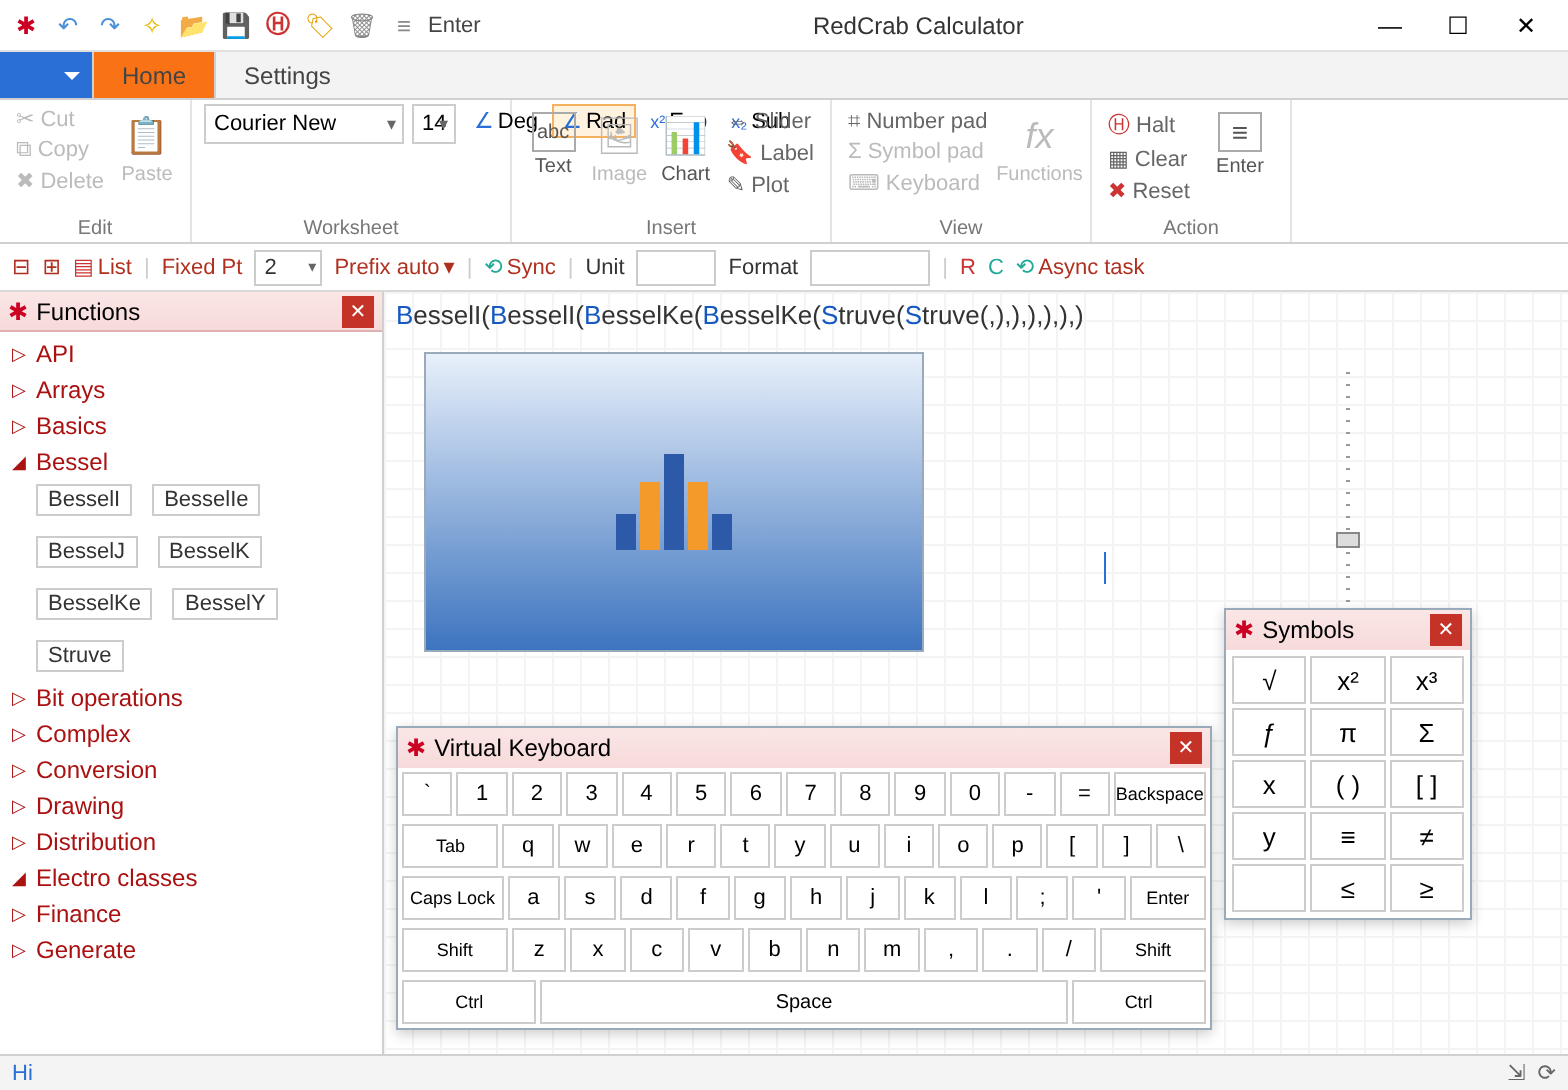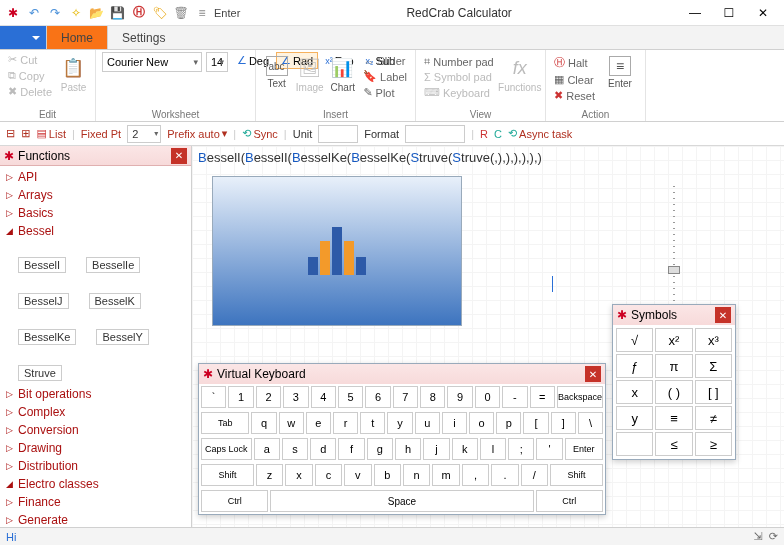--- a/index.html
+++ b/index.html
@@ -45,21 +45,21 @@
 
 
 .main { display: flex; height: calc(545px - 26px - 24px - 72px - 24px - 18px); }
 .sidebar { width: 192px; background: #fff; border-right: 1px solid #d0d0d0; display: flex; flex-direction: column; }
 .sidehead { height: 20px; background: linear-gradient(#fbe6e6,#f7dada); border-bottom: 1px solid #e0b0b0; display: flex; align-items: center; padding: 0 4px; font-size: 12px; }
 .sidehead .crab { color: #c02; margin-right: 4px; }
 .sidehead .close { margin-left: auto; width: 16px; height: 16px; background: #c53228; color: #fff; display: flex; align-items: center; justify-content: center; font-size: 10px; cursor: pointer; }
 .tree { flex: 1; overflow: auto; padding: 2px 4px; }
 .tree-item { display: flex; align-items: center; gap: 4px; padding: 2px 2px; font-size: 12px; color: #a11; cursor: pointer; }
 .tree-item .arr { font-size: 9px; color: #a11; width: 8px; }
-.tree-leaves { padding: 2px 0 4px 14px; display: flex; flex-wrap: wrap; gap: 20px; margin-top: 15px; }
+.tree-leaves { padding: 2px 0 4px 14px; display: flex; flex-wrap: wrap; gap: 10px; }
 .leaf { border: 1px solid #ccc; background: #fff; padding: 1px 5px; font-size: 11px; color: #333; cursor: pointer; }
 
 .canvas { flex: 1; position: relative; background-image: linear-gradient(#f4f4f4 1px, transparent 1px), linear-gradient(90deg, #f4f4f4 1px, transparent 1px); background-size: 14px 14px; }
 .formula { position: absolute; top: 4px; left: 6px; font-family: "Courier New", monospace; font-size: 13px; color: #333; }
 .formula .cap { color: #1558c0; }
 .chartbox { position: absolute; top: 30px; left: 20px; width: 250px; height: 150px; background: linear-gradient(#e8f0fa,#3d74bf); border: 1px solid #9ab; display: flex; align-items: center; justify-content: center; }
 .bars { display: flex; align-items: flex-end; gap: 2px; }
 .bar { width: 10px; background: #f39a2a; }
 .bar.blue { background: #2d5aa8; }
 .cursor-line { position: absolute; top: 130px; left: 360px; width: 1px; height: 16px; background: #2a6fd6; }

